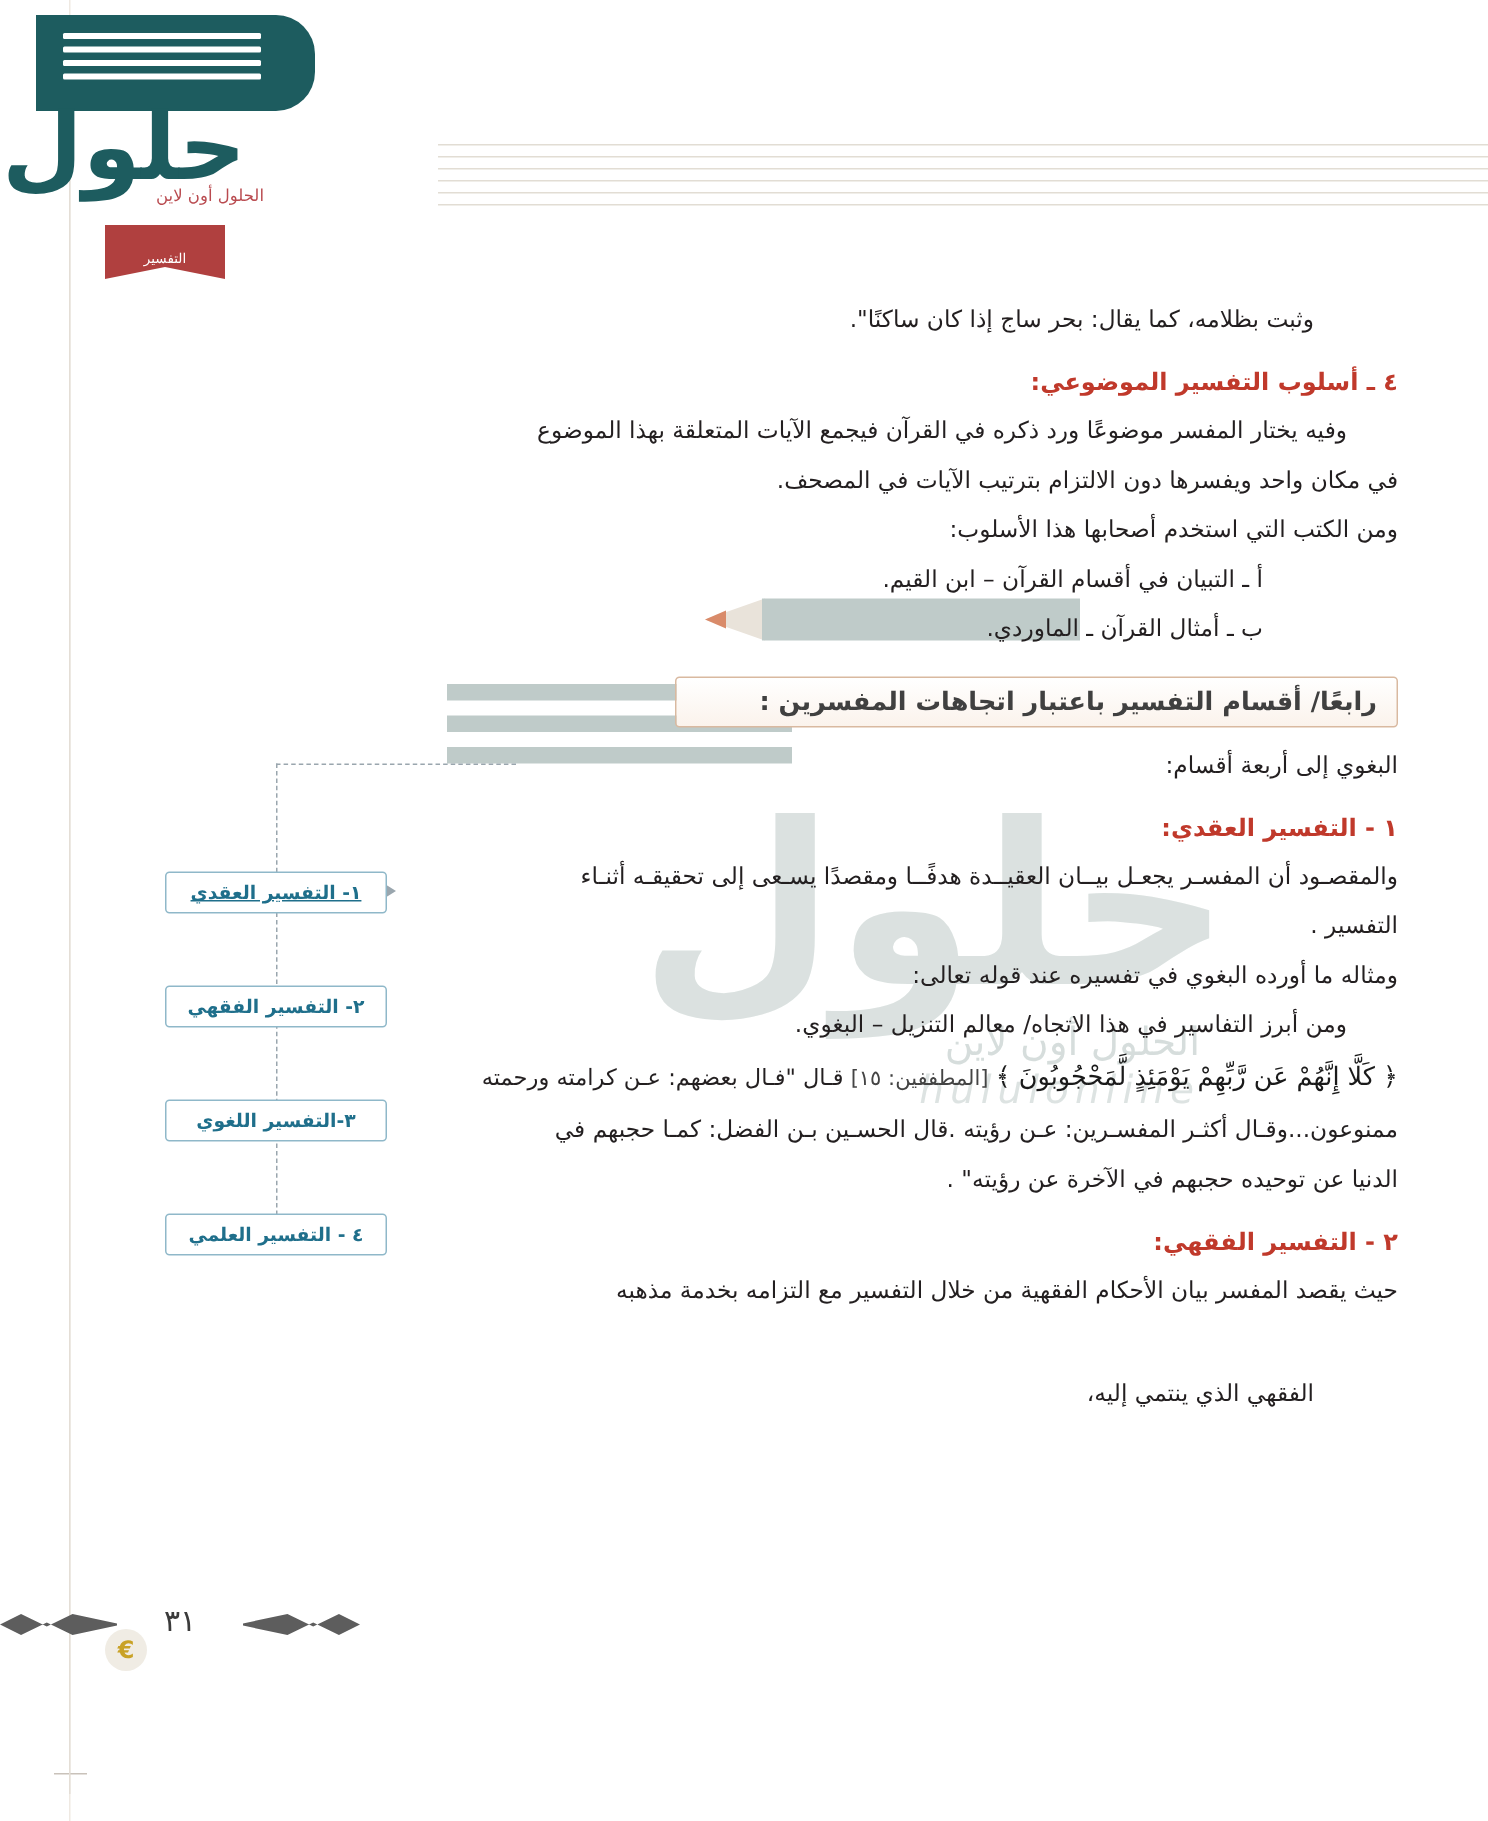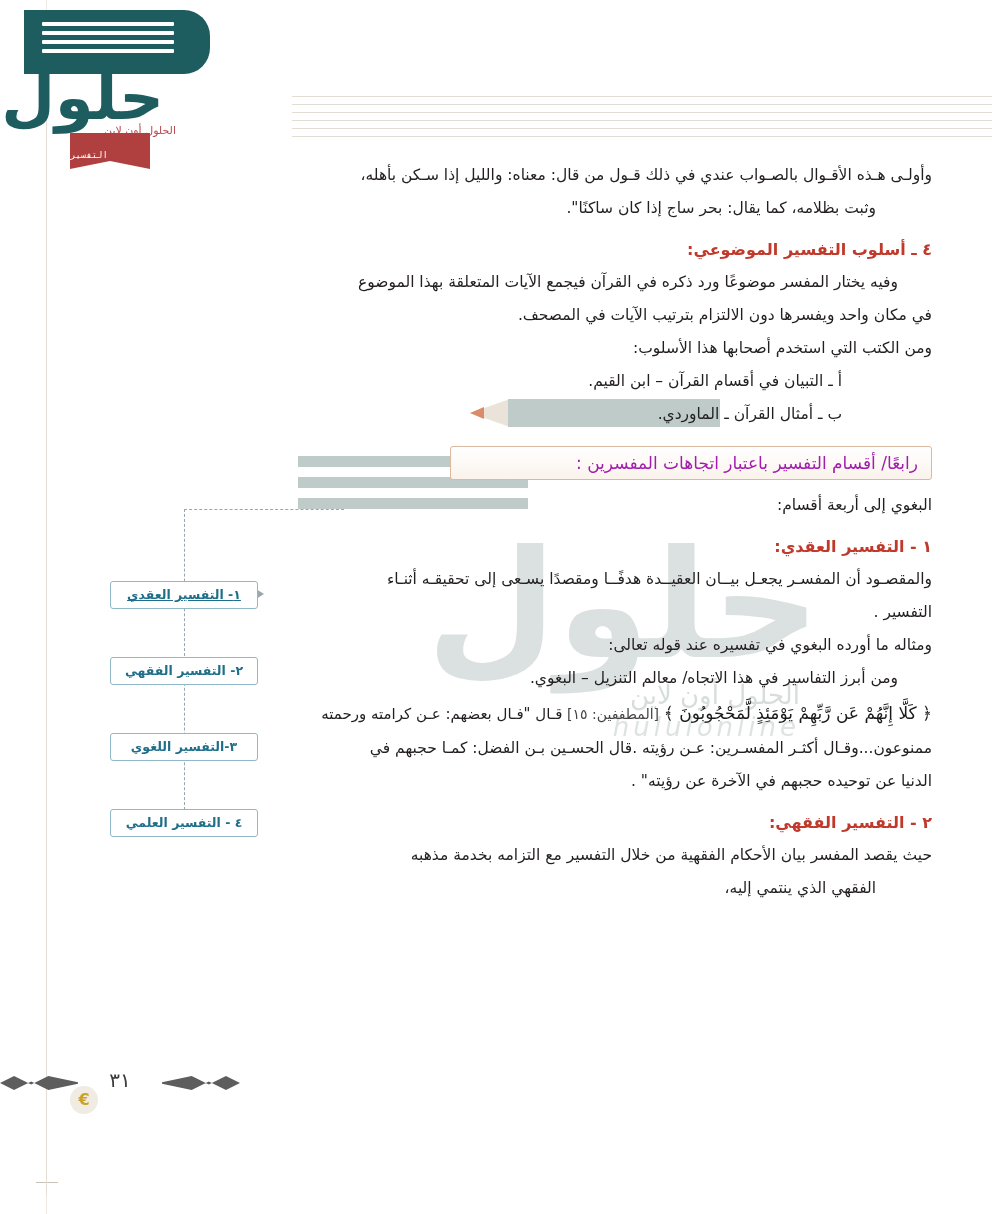--- a/index.html
+++ b/index.html
@@ -38,25 +38,24 @@
   .logo-word{
     position:absolute;left:10px;top:56px;width:140px;height:72px;
     color:#1d5c5f;font-size:62px;font-weight:bold;line-height:72px;
     letter-spacing:-2px;
   }
   .logo-sub{
     position:absolute;left:12px;top:118px;width:150px;
     color:#b94a4f;font-size:11px;letter-spacing:1px;
   }
   .logo-tag{
-    position:absolute;left:56px;top:127px;width:80px;height:36px;
-    background:#b0403f;color:#fff;font-size:9px;text-align:left;
+    position:absolute;left:56px;top:144px;width:80px;height:36px;
+    background:#b0403f;color:#fff;font-size:9px;text-align:center;
     line-height:46px;
     clip-path:polygon(0 0,100% 0,100% 100%,50% 78%,0 100%);
-    font-family:Liberation Mono, monospace;
   }
 
   
   .stripes{position:absolute;right:0;top:96px;width:700px;height:46px;}
   .stripes i{display:block;height:1px;background:#e2ddd4;margin-bottom:7px;}
 
   
   .wm{
     position:absolute;left:300px;top:440px;width:560px;height:360px;
     pointer-events:none;user-select:none;
@@ -95,40 +94,40 @@
   .bars i:nth-child(3){width:230px;}
 
   
   .content{
     position:absolute;right:60px;top:160px;width:770px;
     text-align:justify;direction:rtl;
     color:#231f20;font-size:15.5px;line-height:31px;
   }
   .p{margin:0 0 2px 0;}
   .indent{text-indent:34px;}
-  .right-pad{padding-right:56px;}
+  .right-pad{padding-right:56px;margin-top:38px;}
 
   .h-red{
     color:#c0392b;font-weight:bold;font-size:16px;margin:10px 0 2px 0;
   }
   .h-bold{font-weight:normal;}
   .list-line{padding-right:90px;}
 
   
   .section-title{
     position:relative;margin:16px 0 10px 0;height:34px;
   }
   .section-title .bar{
     position:absolute;right:0;top:0;width:480px;height:32px;
     border:1px solid #d9b9a0;border-radius:3px;
     background:linear-gradient(180deg,#ffffff 0%, #fbf3ec 100%);
   }
   .section-title .txt{
     position:absolute;right:14px;top:3px;
-    color:#a21caf;font-weight:normal;font-size:17px;line-height:28px;
+    color:#404040;font-weight:bold;font-size:17px;line-height:28px;
   }
 
   
   .verse-line{font-size:15px;line-height:34px;}
   .verse{
     font-family:"DejaVu Sans","Liberation Serif",serif;
     font-size:17px;color:#1a1a1a;
   }
   .verse-ref{font-size:14px;color:#444;}
 
@@ -232,21 +231,20 @@
       <div class="body"></div>
   </div>
   <div class="bars">
       <i></i>
       <i></i>
       <i></i>
     </div>
 
   <div class="content">
 
-    <p class="p">وأولـى هـذه الأقـوال بالصـواب عندي في ذلك قـول من قال:  معناه: والليل إذا سـكن بأهله،</p>
     <p class="p right-pad">وثبت بظلامه، كما يقال:  بحر ساج إذا كان ساكنًا".</p>
 
     <p class="h-red">٤ ـ أسلوب التفسير الموضوعي:</p>
 
     <p class="p indent">وفيه يختار المفسر موضوعًا ورد ذكره في القرآن فيجمع الآيات المتعلقة بهذا الموضوع</p>
     <p class="p">في مكان واحد ويفسرها دون الالتزام بترتيب الآيات في المصحف.</p>
 
     <p class="p h-bold">ومن الكتب التي استخدم أصحابها هذا الأسلوب:</p>
     <p class="p list-line">أ ـ التبيان في أقسام القرآن – ابن القيم.</p>
     <p class="p list-line">ب ـ أمثال القرآن ـ الماوردي.</p>

